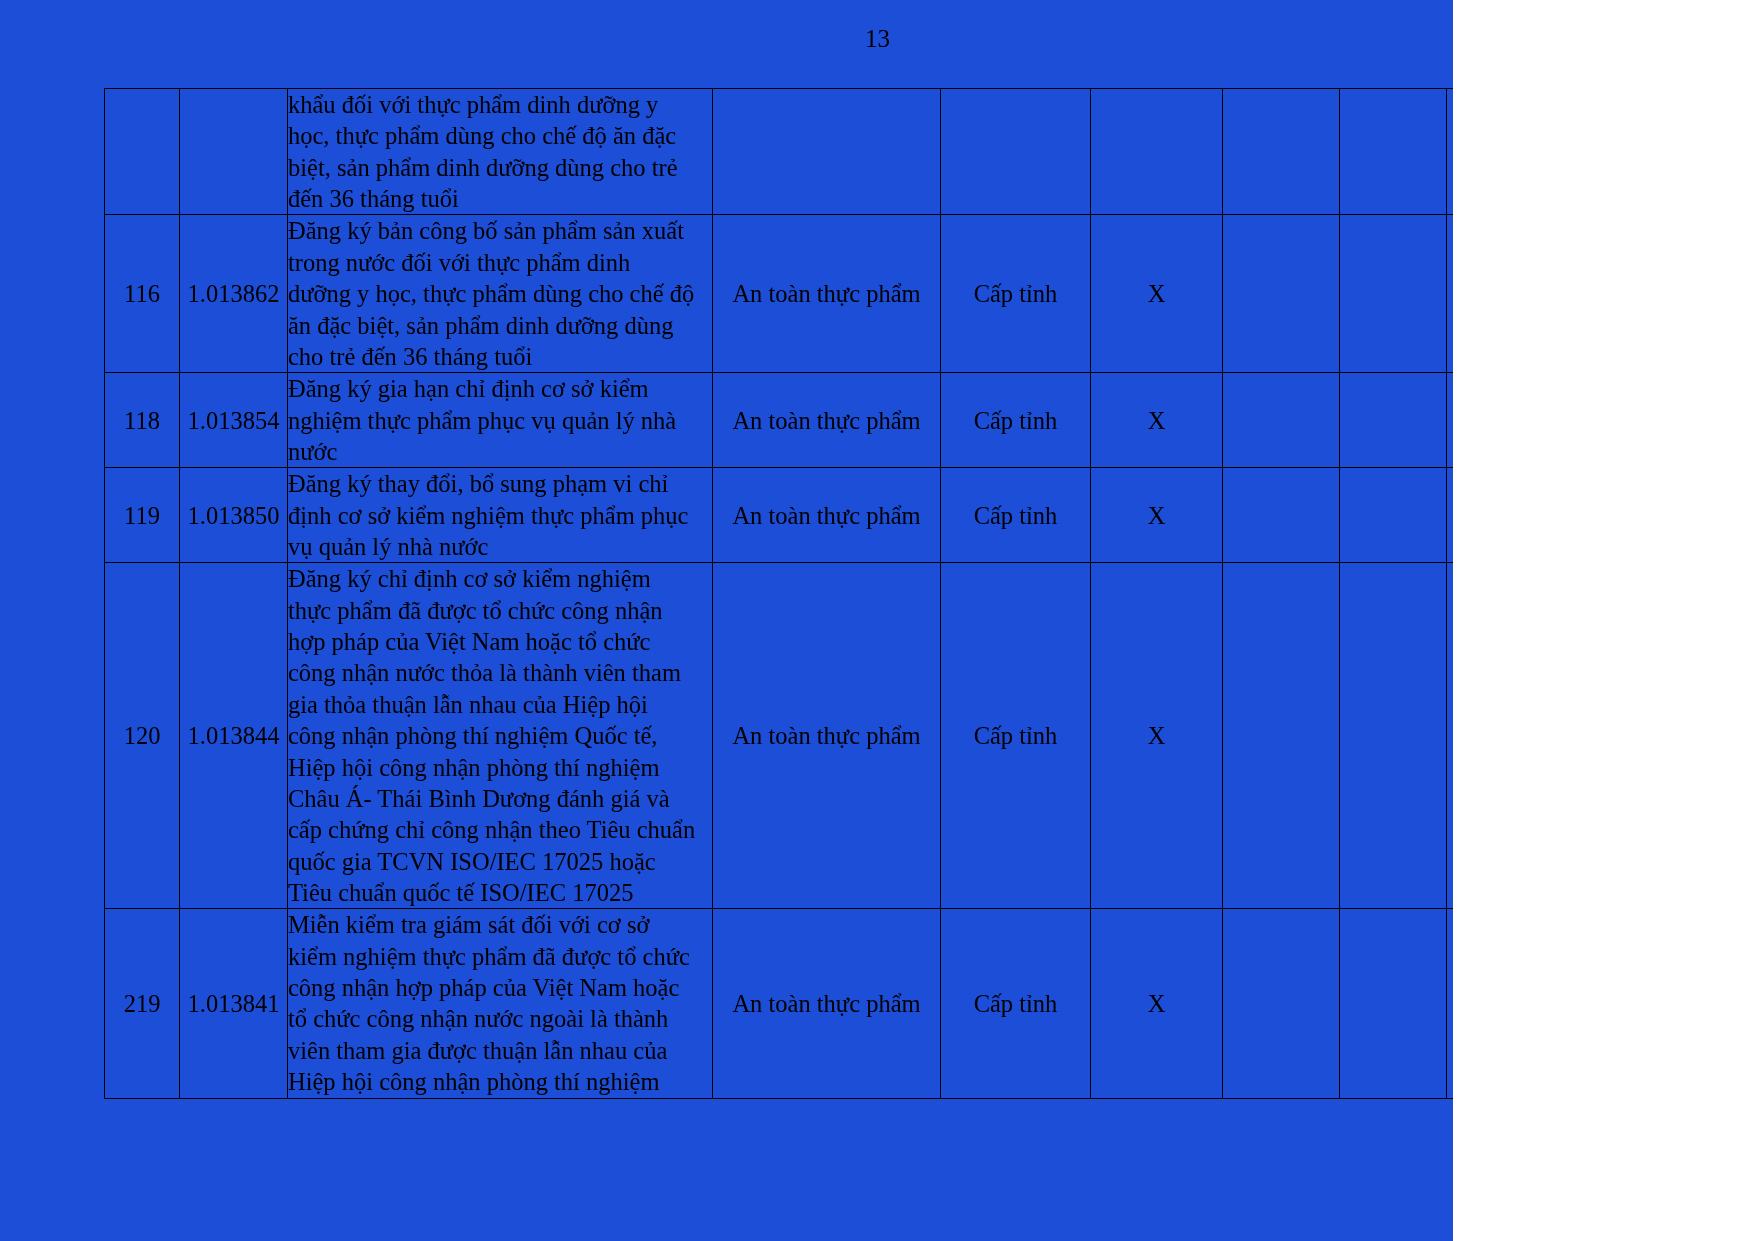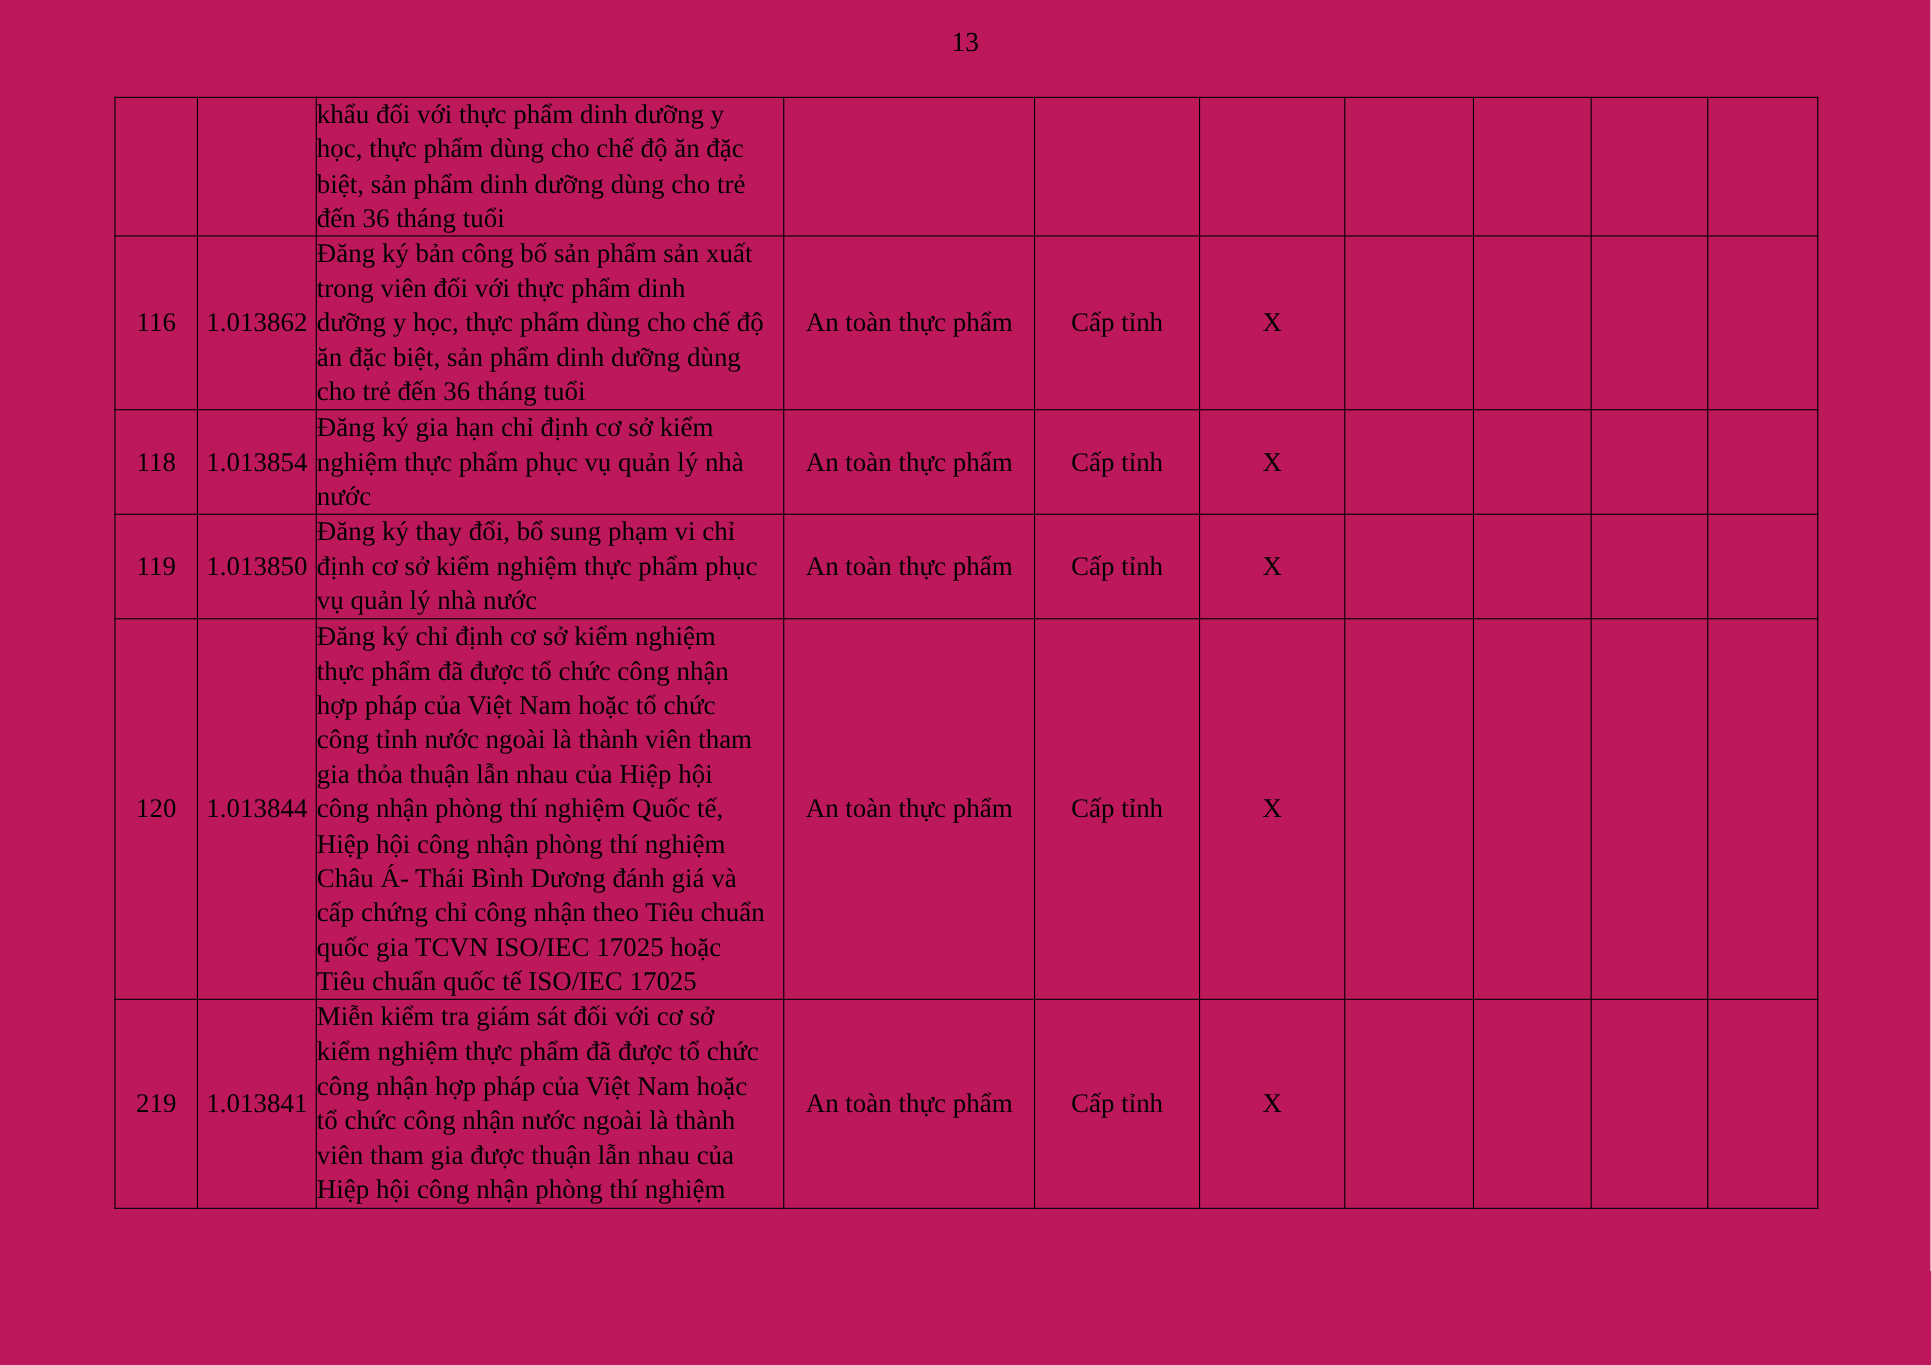--- a/index.html
+++ b/index.html
@@ -6,23 +6,23 @@
     margin: 0;
     padding: 0;
     background: #ffffff;
   }
   body {
     font-family: "Liberation Serif", "DejaVu Serif", serif;
     color: #000000;
   }
   .page {
     position: relative;
-    width: 1755px;
+    width: 1453px;
     height: 1241px;
-    background: #be185d;
+    background: #1d4ed8;
     box-sizing: border-box;
     overflow: hidden;
   }
   .page-number {
     position: absolute;
     top: 26px;
     left: 0;
     width: 1755px;
     text-align: center;
     font-size: 25px;
@@ -126,21 +126,21 @@
           <td class="mark"></td>
           <td class="mark"></td>
           <td class="mark"></td>
         </tr>
 
         <tr>
           <td class="stt">116</td>
           <td class="code">1.013862</td>
           <td class="name">
             <p class="just">Đăng ký bản công bố sản phẩm sản xuất</p>
-            <p class="just">trong viên đối với thực phẩm dinh</p>
+            <p class="just">trong nước đối với thực phẩm dinh</p>
             <p class="just">dưỡng y học, thực phẩm dùng cho chế độ</p>
             <p class="just">ăn đặc biệt, sản phẩm dinh dưỡng dùng</p>
             <p class="lastfull">cho trẻ đến 36 tháng tuổi</p>
           </td>
           <td class="field">An toàn thực phẩm</td>
           <td class="level">Cấp tỉnh</td>
           <td class="mark">X</td>
           <td class="mark"></td>
           <td class="mark"></td>
           <td class="mark"></td>
@@ -182,21 +182,21 @@
           <td class="mark"></td>
         </tr>
 
         <tr>
           <td class="stt">120</td>
           <td class="code">1.013844</td>
           <td class="name">
             <p class="just">Đăng ký chỉ định cơ sở kiểm nghiệm</p>
             <p class="just">thực phẩm đã được tổ chức công nhận</p>
             <p class="just">hợp pháp của Việt Nam hoặc tổ chức</p>
-            <p class="just">công tỉnh nước ngoài là thành viên tham</p>
+            <p class="just">công nhận nước thỏa là thành viên tham</p>
             <p class="just">gia thỏa thuận lẫn nhau của Hiệp hội</p>
             <p class="just">công nhận phòng thí nghiệm Quốc tế,</p>
             <p class="just">Hiệp hội công nhận phòng thí nghiệm</p>
             <p class="just">Châu Á- Thái Bình Dương đánh giá và</p>
             <p class="just">cấp chứng chỉ công nhận theo Tiêu chuẩn</p>
             <p class="just">quốc gia TCVN ISO/IEC 17025 hoặc</p>
             <p class="lastfull">Tiêu chuẩn quốc tế ISO/IEC 17025</p>
           </td>
           <td class="field">An toàn thực phẩm</td>
           <td class="level">Cấp tỉnh</td>

